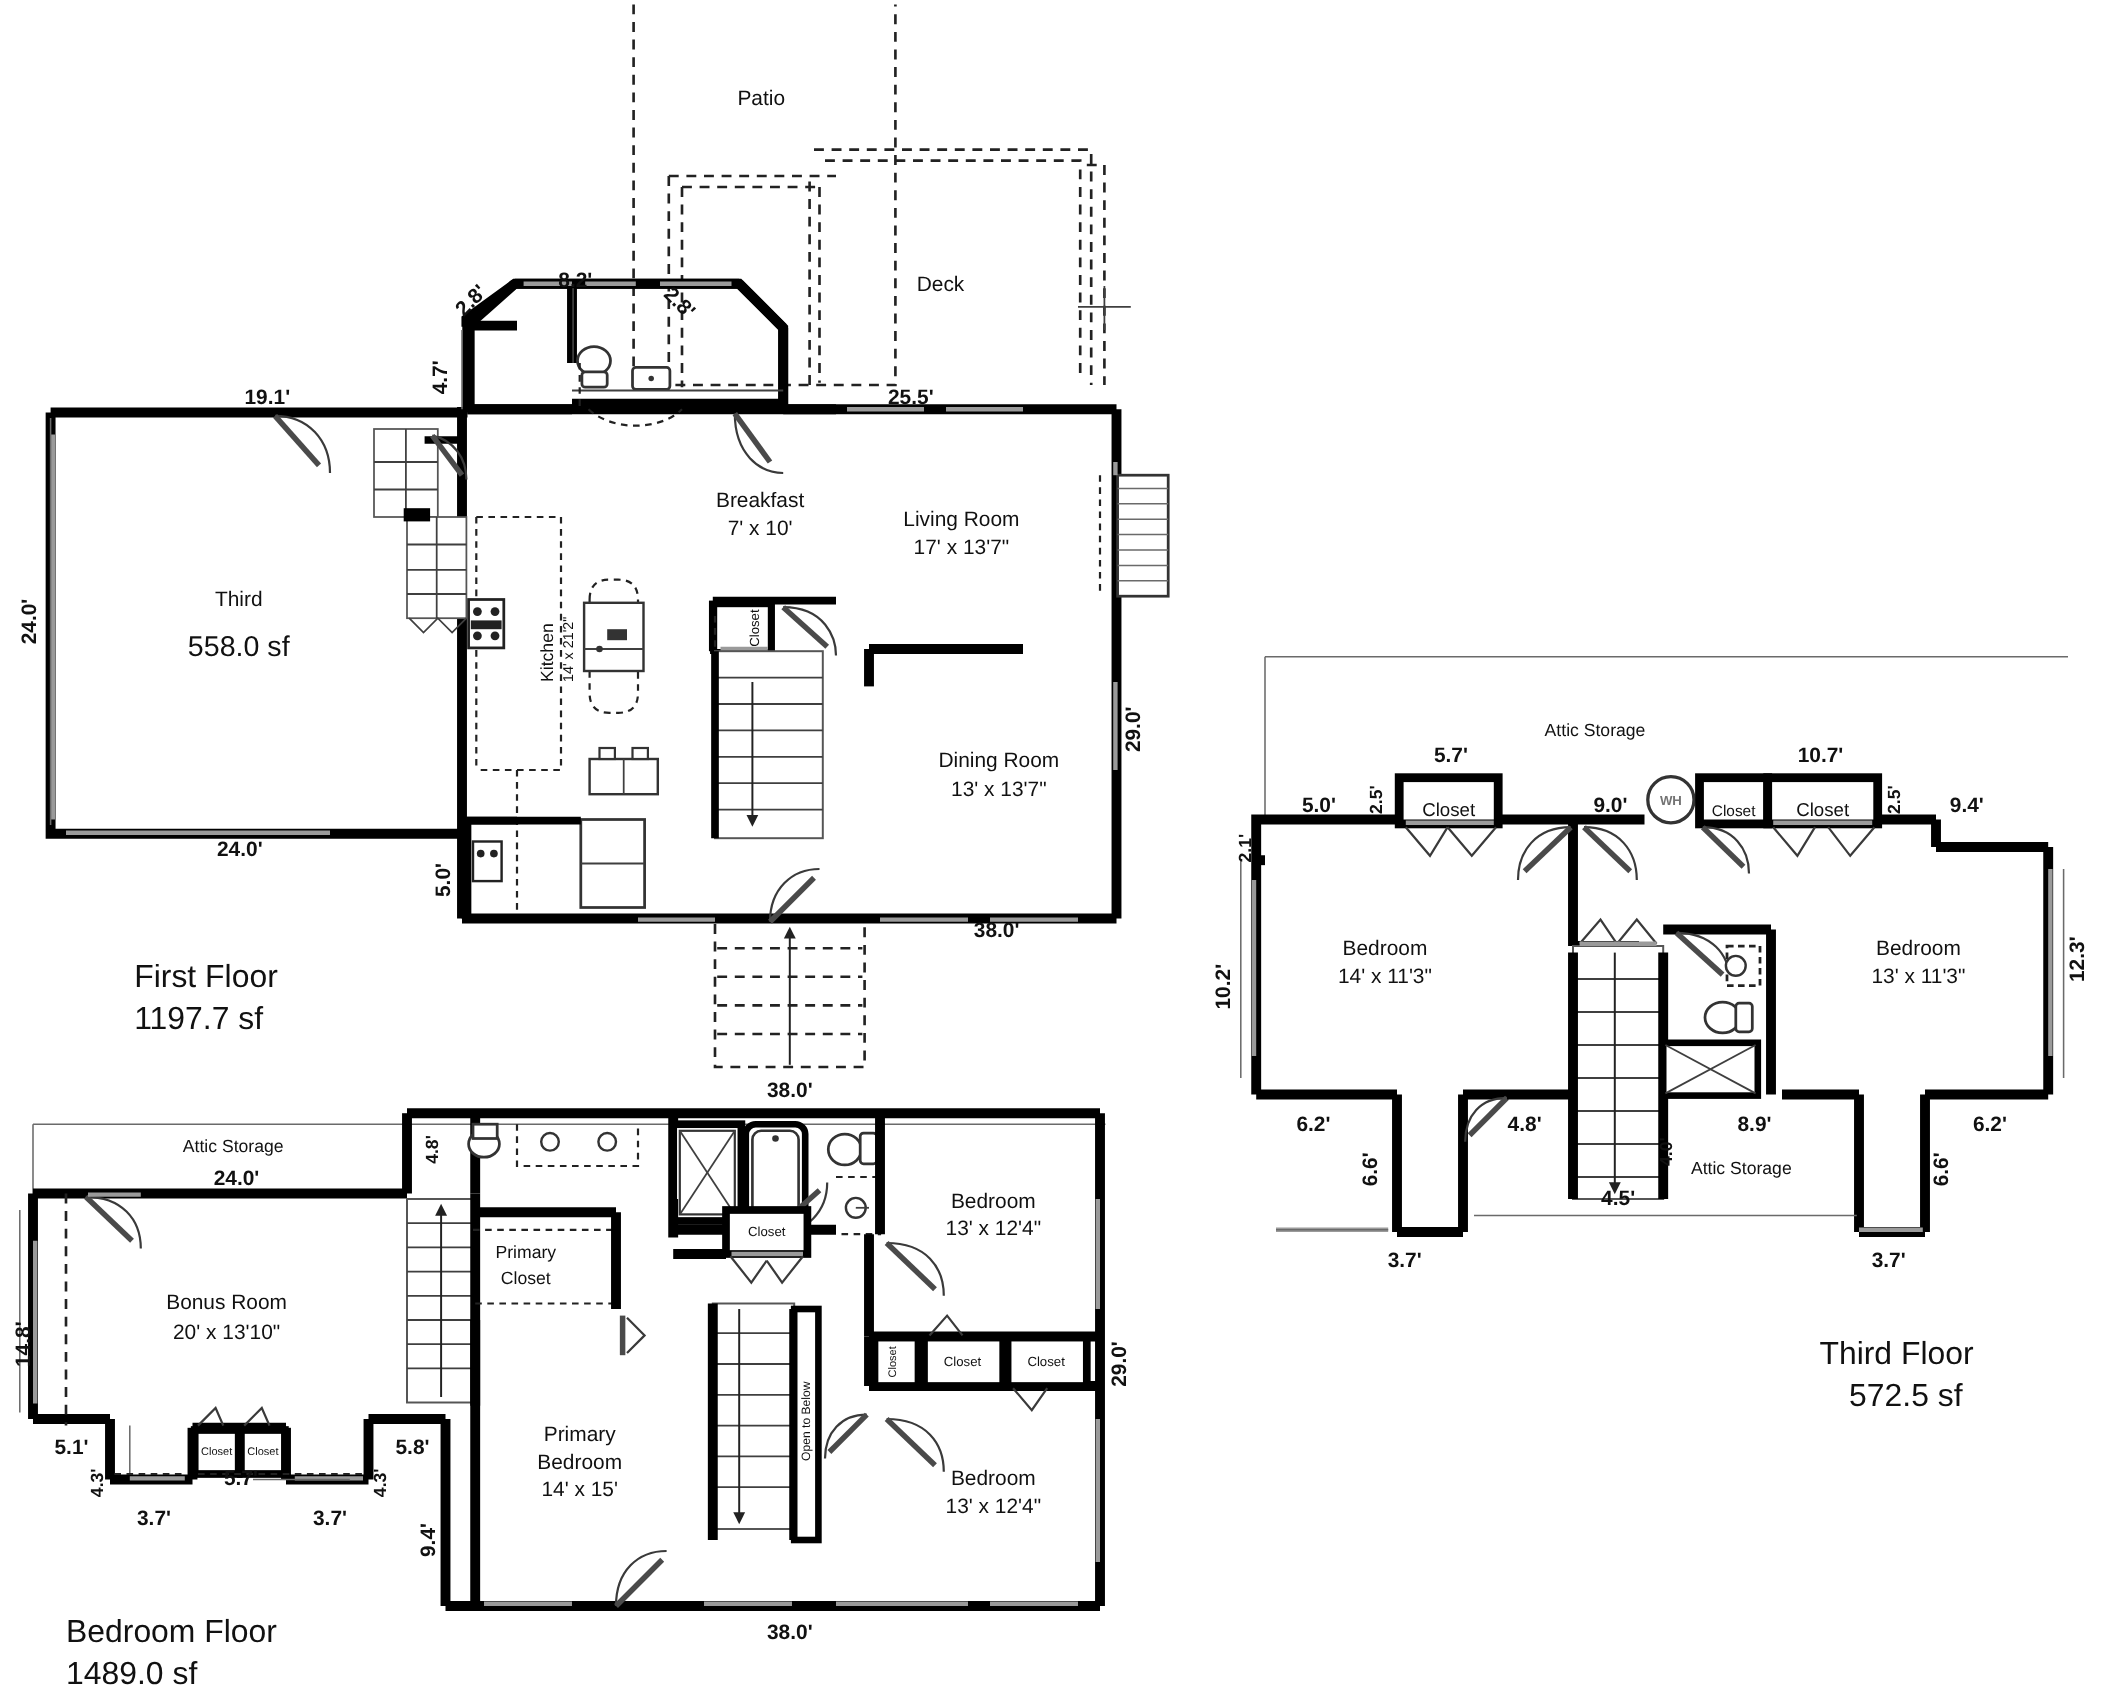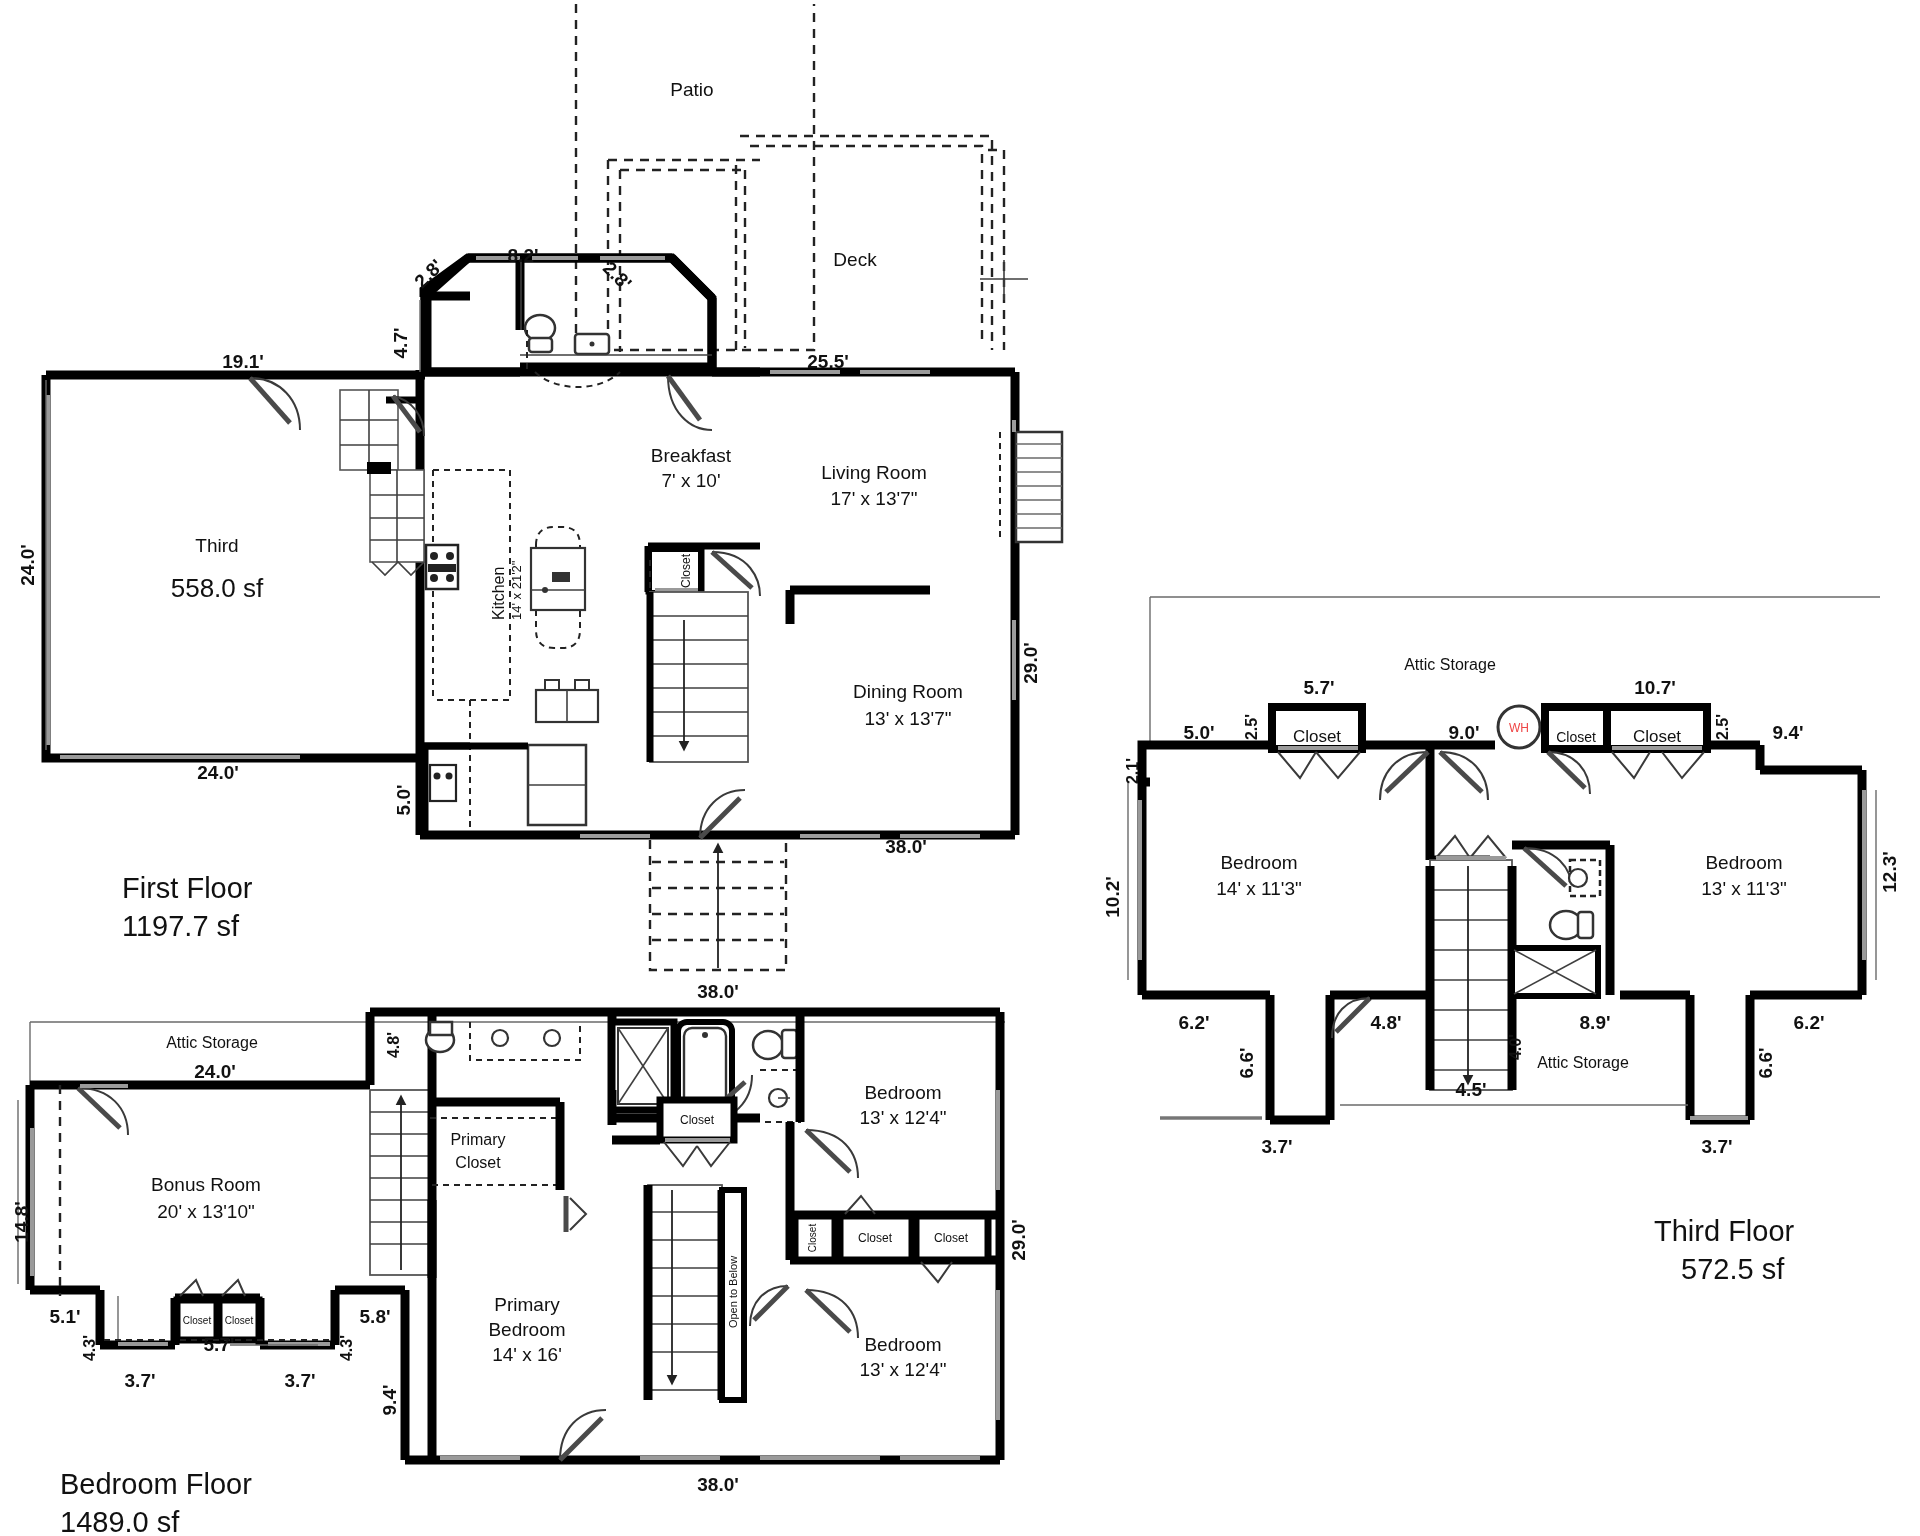--- a/index.html
+++ b/index.html
@@ -12,21 +12,21 @@
   .room-dim{font-size:19px;font-weight:400;color:#111;text-align:center;}
   .dim{font-size:19px;font-weight:700;color:#111;}
   .dim-sm{font-size:16px;font-weight:700;color:#111;}
   .closet{font-size:12px;color:#111;}
   .closet-sm{font-size:10px;color:#111;}
   .floor-title{font-size:29px;font-weight:400;color:#111;}
   .floor-area{font-size:29px;font-weight:400;color:#111;}
   .attic{font-size:16px;color:#111;}
   .vert{transform:rotate(-90deg);transform-origin:left top;}
   .ctr{transform:translate(-50%,-50%);}
-  .wh{font-size:12px;font-weight:400;color:#ef4444;}
+  .wh{font-size:12px;font-weight:700;color:#737373;}
 </style>
 </head>
 <body>
 
 <div id="stage">
 
 <svg width="1920" height="1536" viewBox="0 0 1920 1536">
   <defs>
     <style>
       .w{stroke:#000;fill:none;stroke-width:9;}
@@ -485,21 +485,21 @@
 <div class="lbl dim ctr" style="left:1019px;top:1240px;transform:translate(-50%,-50%) rotate(-90deg);">29.0'</div>
 
 <div class="lbl closet-sm ctr" style="left:197px;top:1320px;">Closet</div>
 <div class="lbl closet-sm ctr" style="left:239px;top:1320px;">Closet</div>
 
 <div class="lbl room-dim ctr" style="left:478px;top:1140px;font-size:16px;">Primary</div>
 <div class="lbl room-dim ctr" style="left:478px;top:1163px;font-size:16px;">Closet</div>
 
 <div class="lbl room-name ctr" style="left:527px;top:1305px;">Primary</div>
 <div class="lbl room-name ctr" style="left:527px;top:1330px;">Bedroom</div>
-<div class="lbl room-dim ctr" style="left:527px;top:1355px;">14' x 16'</div>
+<div class="lbl room-dim ctr" style="left:527px;top:1355px;">14' x 15'</div>
 
 <div class="lbl room-name ctr" style="left:903px;top:1093px;">Bedroom</div>
 <div class="lbl room-dim ctr" style="left:903px;top:1118px;">13' x 12'4"</div>
 <div class="lbl room-name ctr" style="left:903px;top:1345px;">Bedroom</div>
 <div class="lbl room-dim ctr" style="left:903px;top:1370px;">13' x 12'4"</div>
 
 <div class="lbl closet ctr" style="left:697px;top:1120px;">Closet</div>
 <div class="lbl closet-sm ctr" style="left:812px;top:1238px;transform:translate(-50%,-50%) rotate(-90deg);">Closet</div>
 <div class="lbl closet ctr" style="left:875px;top:1238px;">Closet</div>
 <div class="lbl closet ctr" style="left:951px;top:1238px;">Closet</div>

